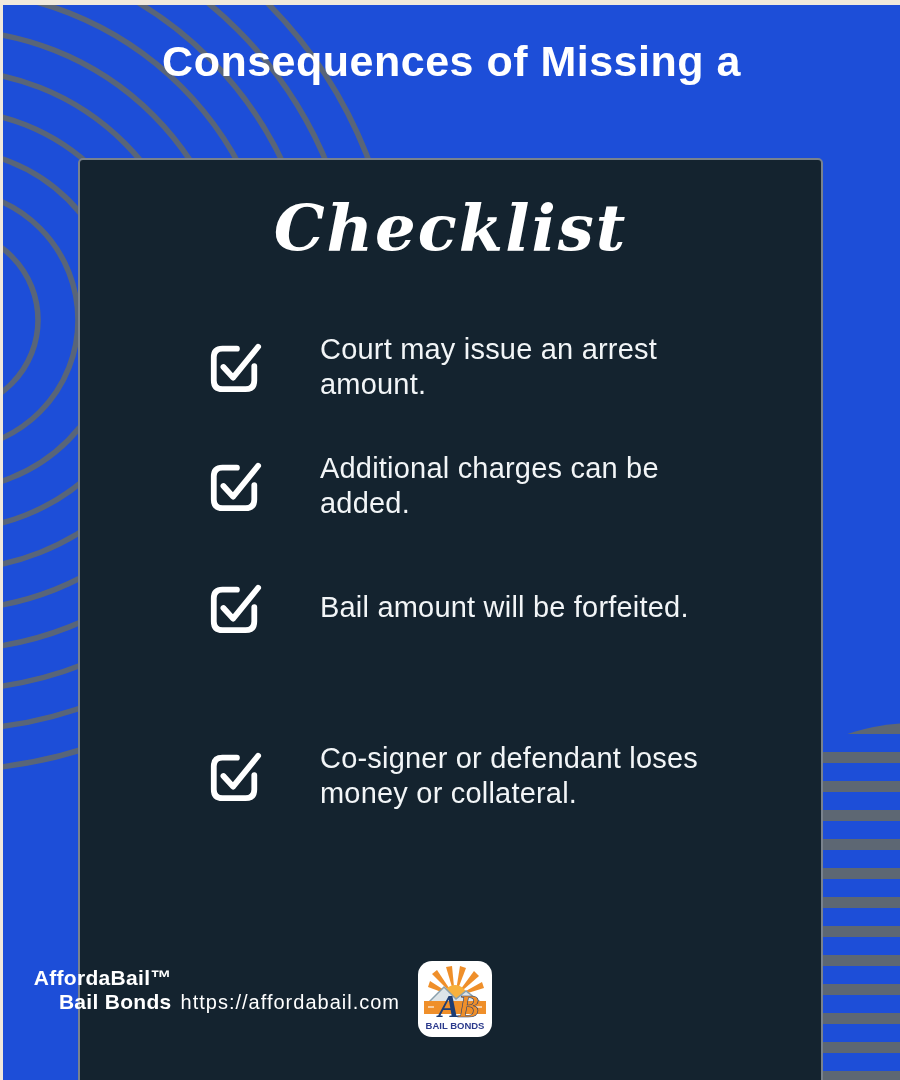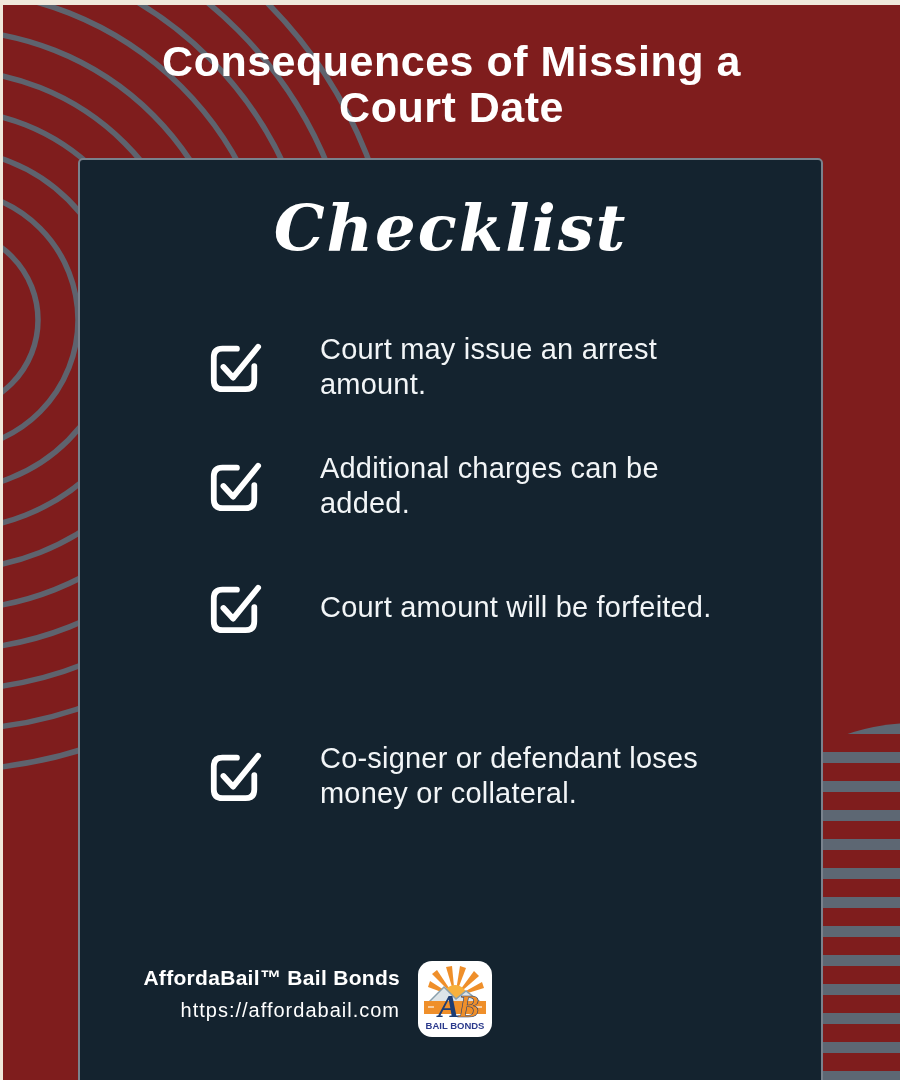--- a/index.html
+++ b/index.html
@@ -3,21 +3,21 @@
 <meta charset="utf-8">
 <style>
   html,body{margin:0;padding:0;}
   body{
     width:900px;height:1080px;position:relative;overflow:hidden;
     background:#f0e9dc;
     font-family:"Liberation Sans", sans-serif;
   }
   .canvas{
     position:absolute;left:3px;top:5px;right:0;bottom:0;
-    background:#7f1d1d;overflow:hidden;
+    background:#1d4ed8;overflow:hidden;
   }
   .decor{position:absolute;left:0;top:0;width:897px;height:1075px;z-index:0;pointer-events:none;}
   .page-title{
     position:absolute;top:33px;left:0;width:100%;z-index:2;
     text-align:center;color:#ffffff;
     font-size:43px;font-weight:800;line-height:1.08;letter-spacing:.5px;
   }
   .card{
     position:absolute;left:75px;top:153px;width:745px;height:987px;z-index:1;
     background:#14232f;border:2px solid #79828d;border-radius:5px;
@@ -32,21 +32,21 @@
   .check-row{
     position:absolute;left:128px;display:flex;align-items:center;
   }
   .check-row .box{width:54px;height:54px;flex:0 0 54px;margin-right:58px;}
   .check-row .txt{
     width:425px;color:#f2f5f7;font-size:29px;line-height:1.22;letter-spacing:.2px;
   }
   .row-0{top:172px;} .row-1{top:291px;} .row-2{top:421px;} .row-3{top:554px;margin-top:27px;}
   .footer-text{
     position:absolute;top:961px;right:500px;z-index:2;
-    display:flex;flex-direction:column;align-items:flex-end;gap:9px;
+    display:flex;flex-direction:row;align-items:flex-end;gap:9px;
     color:#ffffff;text-align:right;
   }
   .footer-company{font-size:21px;font-weight:bold;letter-spacing:.3px;}
   .footer-url{font-size:20px;font-weight:400;letter-spacing:1px;}
   .footer-logo{
     position:absolute;left:415px;top:956px;width:74px;height:76px;z-index:2;
     background:#ffffff;border-radius:14px;overflow:hidden;
   }
 </style>
 </head>
@@ -73,21 +73,20 @@
       <circle cx="-55" cy="315" r="370"></circle>
       <circle cx="-55" cy="315" r="410"></circle>
       <circle cx="-55" cy="315" r="450"></circle>
     </g>
 
     <circle cx="912" cy="930" r="212" fill="url(#hstripes)"></circle>
   </svg>
 
   <div class="page-title">
     <div>Consequences of Missing a</div>
-    <div>Court Date</div>
   </div>
 
   <div class="card">
     <div class="card-heading">Checklist</div>
 
     <div class="check-row row-0">
       <svg class="box" viewBox="0 0 56 56">
         <g fill="none" stroke="#ffffff" stroke-width="6" stroke-linecap="round" stroke-linejoin="round">
           <path d="M 30 9 L 15 9 Q 6 9 6 18 L 6 42 Q 6 51 15 51 L 39 51 Q 48 51 48 42 L 48 27"></path>
           <path d="M 16 28 L 26 39 L 52 7"></path>
@@ -106,21 +105,21 @@
       <div class="txt">Additional charges can be added.</div>
     </div>
 
     <div class="check-row row-2">
       <svg class="box" viewBox="0 0 56 56">
         <g fill="none" stroke="#ffffff" stroke-width="6" stroke-linecap="round" stroke-linejoin="round">
           <path d="M 30 9 L 15 9 Q 6 9 6 18 L 6 42 Q 6 51 15 51 L 39 51 Q 48 51 48 42 L 48 27"></path>
           <path d="M 16 28 L 26 39 L 52 7"></path>
         </g>
       </svg>
-      <div class="txt">Court amount will be forfeited.</div>
+      <div class="txt">Bail amount will be forfeited.</div>
     </div>
 
     <div class="check-row row-3">
       <svg class="box" viewBox="0 0 56 56">
         <g fill="none" stroke="#ffffff" stroke-width="6" stroke-linecap="round" stroke-linejoin="round">
           <path d="M 30 9 L 15 9 Q 6 9 6 18 L 6 42 Q 6 51 15 51 L 39 51 Q 48 51 48 42 L 48 27"></path>
           <path d="M 16 28 L 26 39 L 52 7"></path>
         </g>
       </svg>
       <div class="txt">Co-signer or defendant loses money or collateral.</div>

